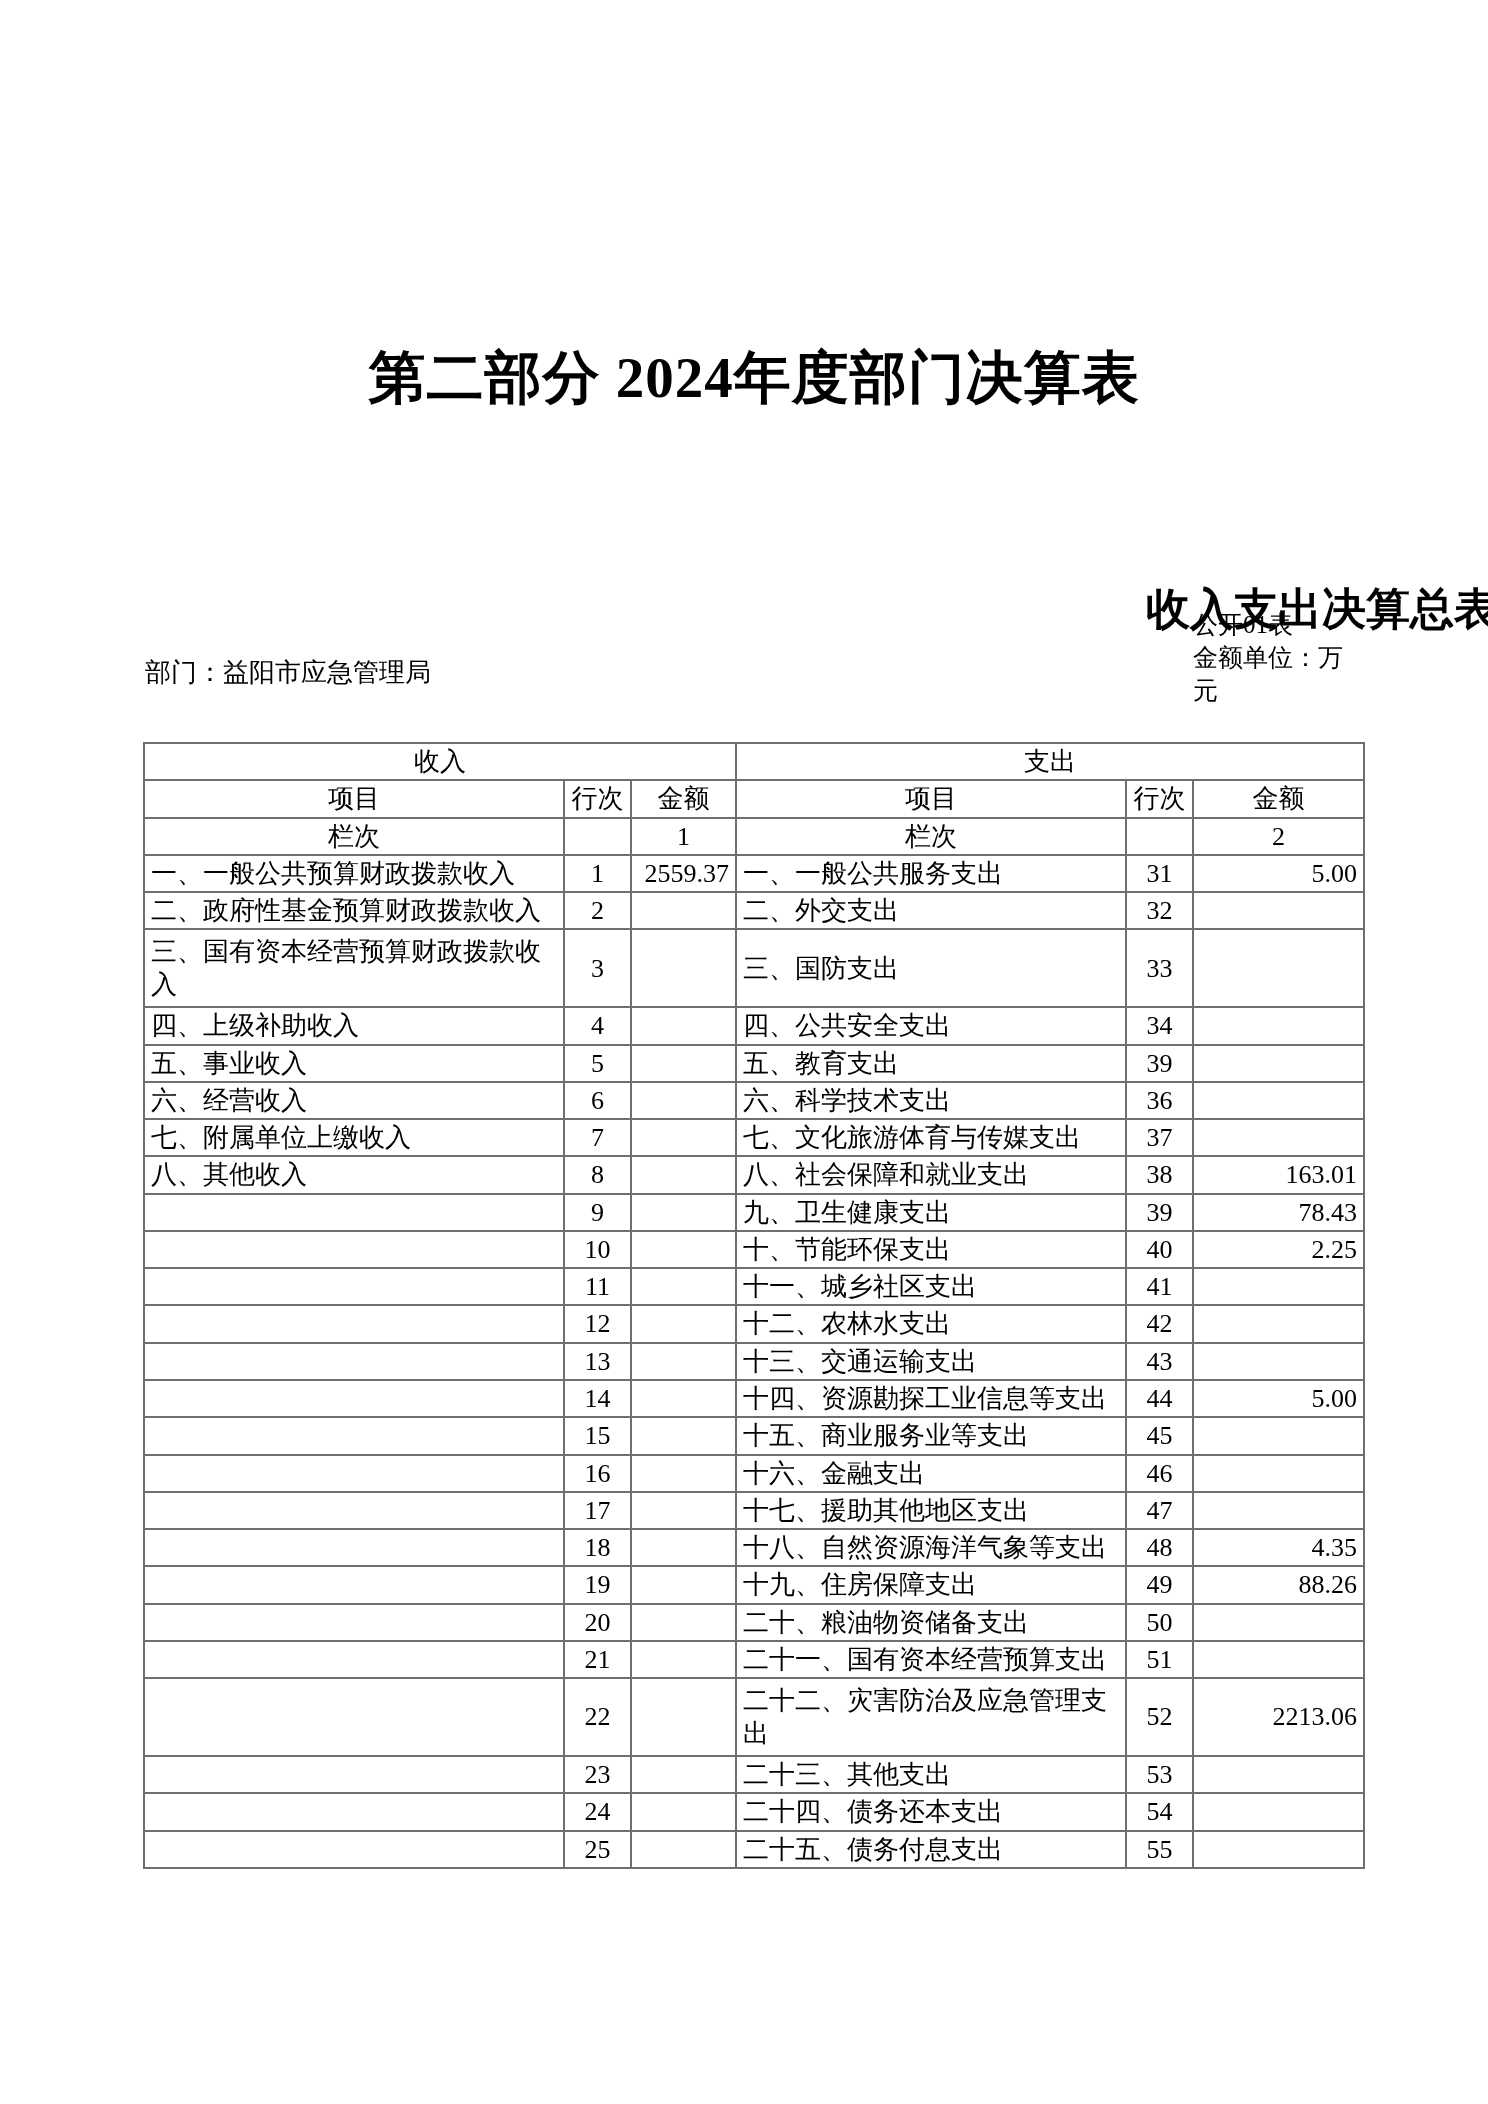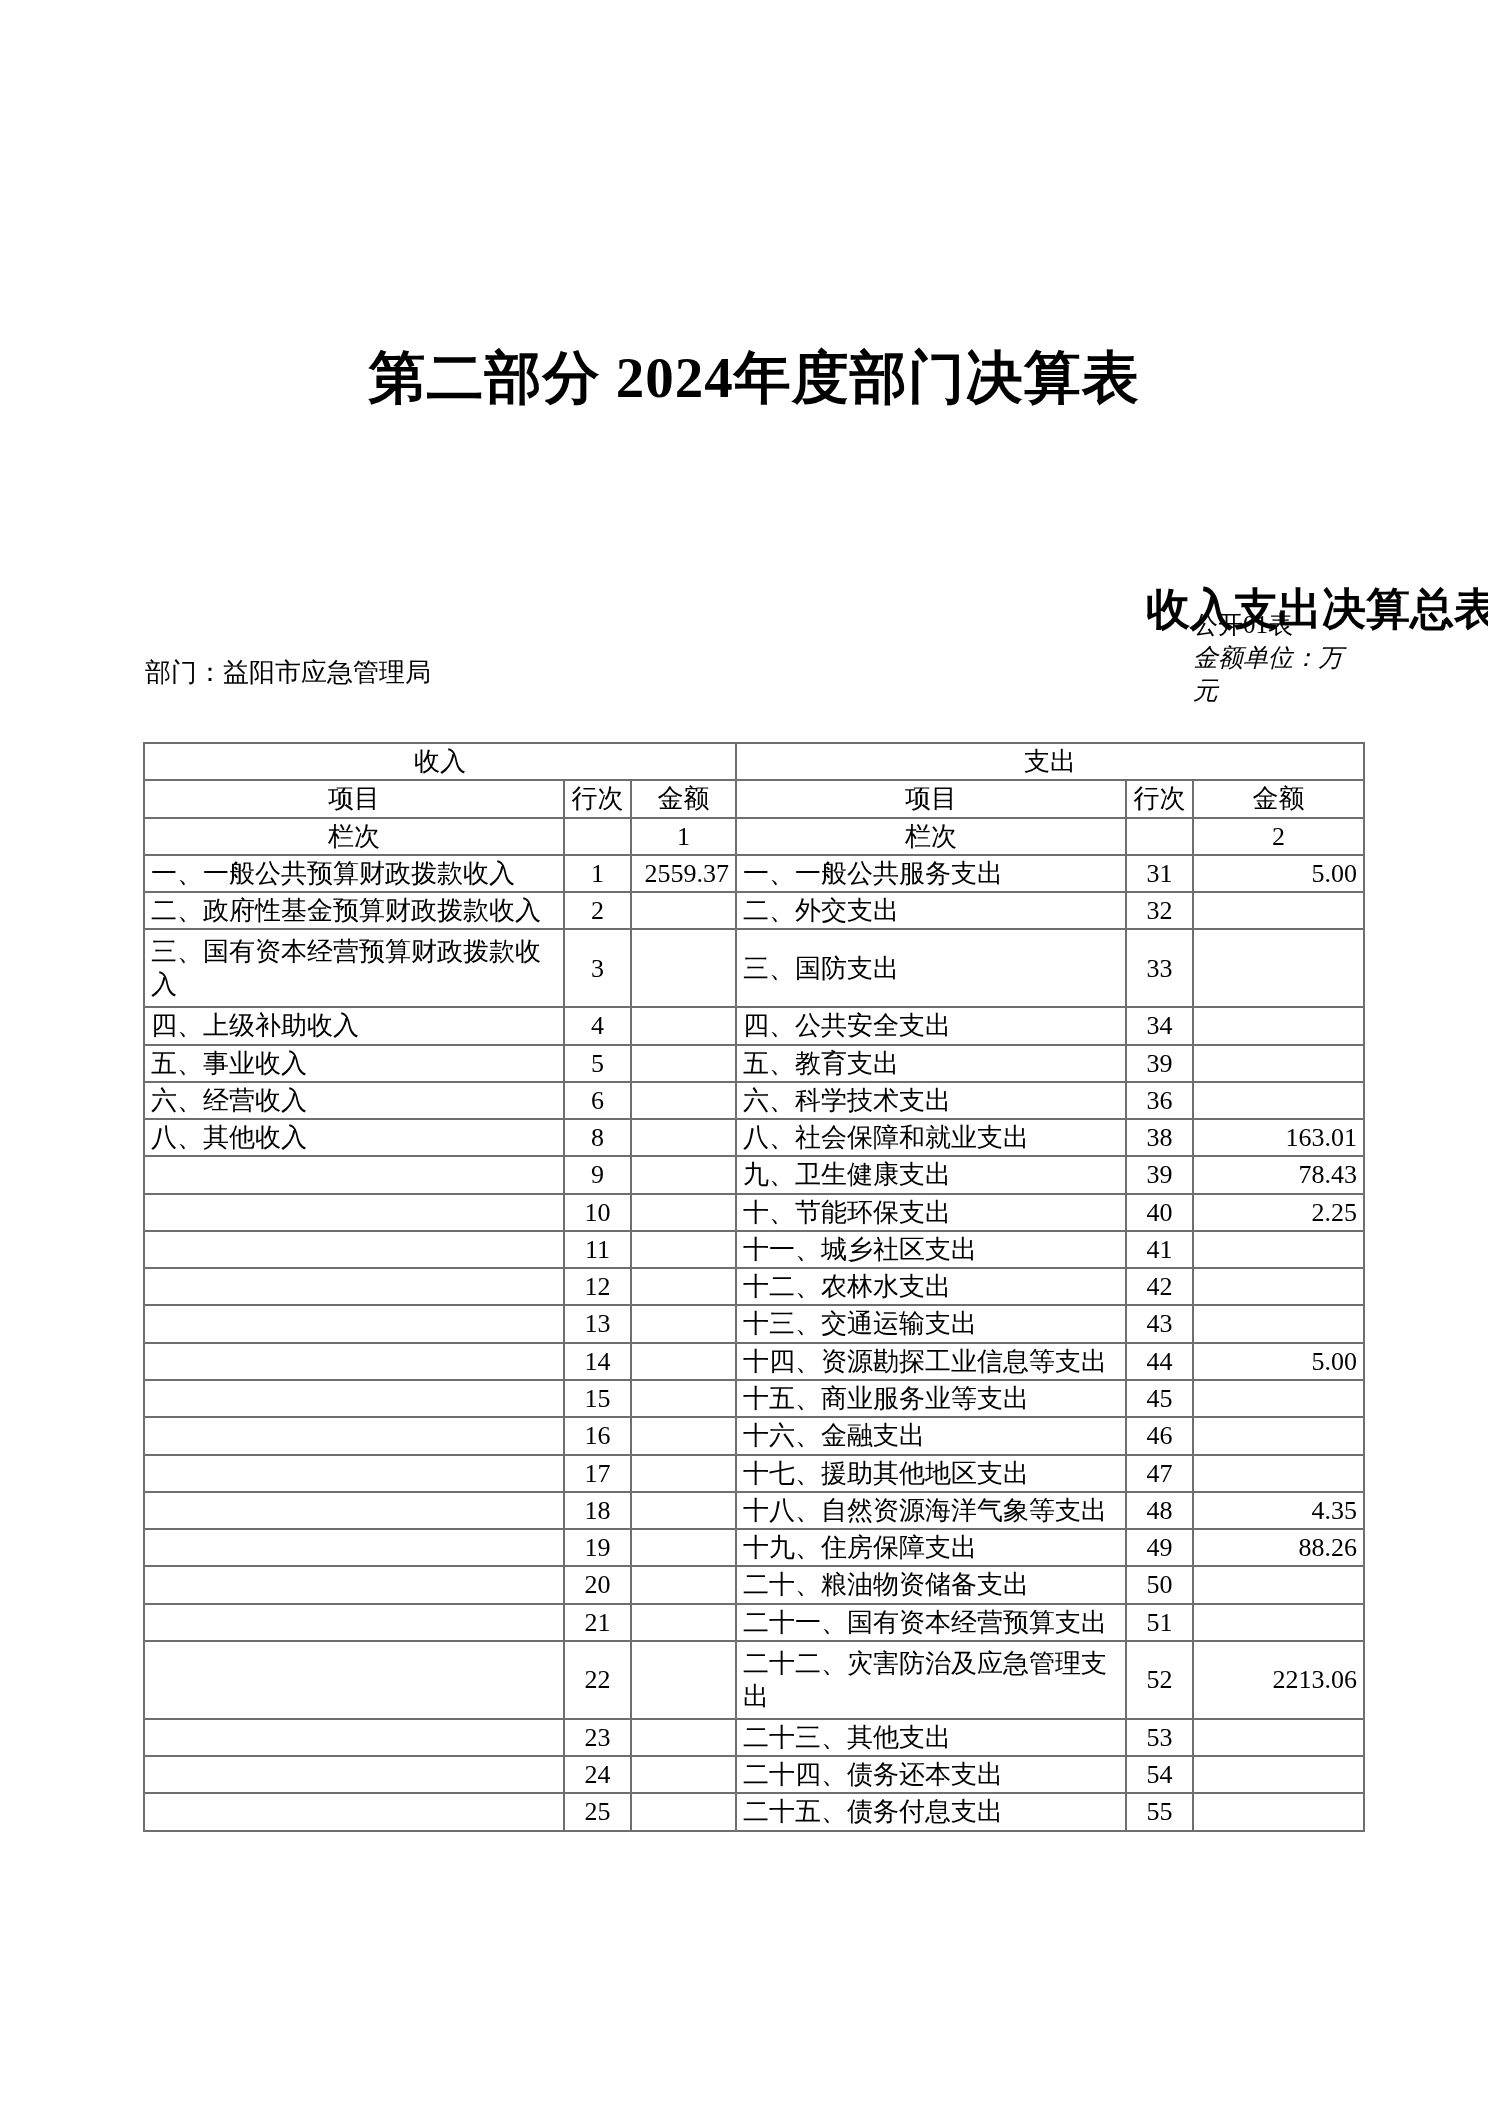--- a/index.html
+++ b/index.html
@@ -13,21 +13,21 @@
     font-size:57px;font-weight:700;line-height:1.2;letter-spacing:1px;
   }
   .table-title{
     position:absolute;top:584px;left:0;width:100%;text-align:right;
     font-size:44px;font-weight:700;line-height:1.2;
   }
   .meta-block{
     position:absolute;left:1183px;top:608px;width:172px;
     font-size:25px;line-height:33px;
   }
-  .unit-note{word-break:break-all;font-style:italic;}
+  .unit-note{word-break:break-all;}
   .dept-line{position:absolute;left:135px;top:656px;font-size:26px;line-height:33px;}
   table.budget{
     position:absolute;left:133px;top:742px;width:1220px;
     border-collapse:collapse;table-layout:fixed;font-size:26px;
   }
   table.budget td,table.budget th{
     border:2px solid #6f6f6f;font-weight:400;padding:1px 6px;
     overflow:hidden;line-height:1.28;vertical-align:middle;
   }
   tr.r{height:37px;}
@@ -126,20 +126,28 @@
         </tr>
         <tr class="r">
           <td class="a-l">六、经营收入</td>
           <td class="a-c">6</td>
           <td class="a-r"></td>
           <td class="a-l">六、科学技术支出</td>
           <td class="a-c">36</td>
           <td class="a-r"></td>
         </tr>
         <tr class="r">
+          <td class="a-l">七、附属单位上缴收入</td>
+          <td class="a-c">7</td>
+          <td class="a-r"></td>
+          <td class="a-l">七、文化旅游体育与传媒支出</td>
+          <td class="a-c">37</td>
+          <td class="a-r"></td>
+        </tr>
+        <tr class="r">
           <td class="a-l">八、其他收入</td>
           <td class="a-c">8</td>
           <td class="a-r"></td>
           <td class="a-l">八、社会保障和就业支出</td>
           <td class="a-c">38</td>
           <td class="a-r">163.01</td>
         </tr>
         <tr class="r">
           <td class="a-l"></td>
           <td class="a-c">9</td>

